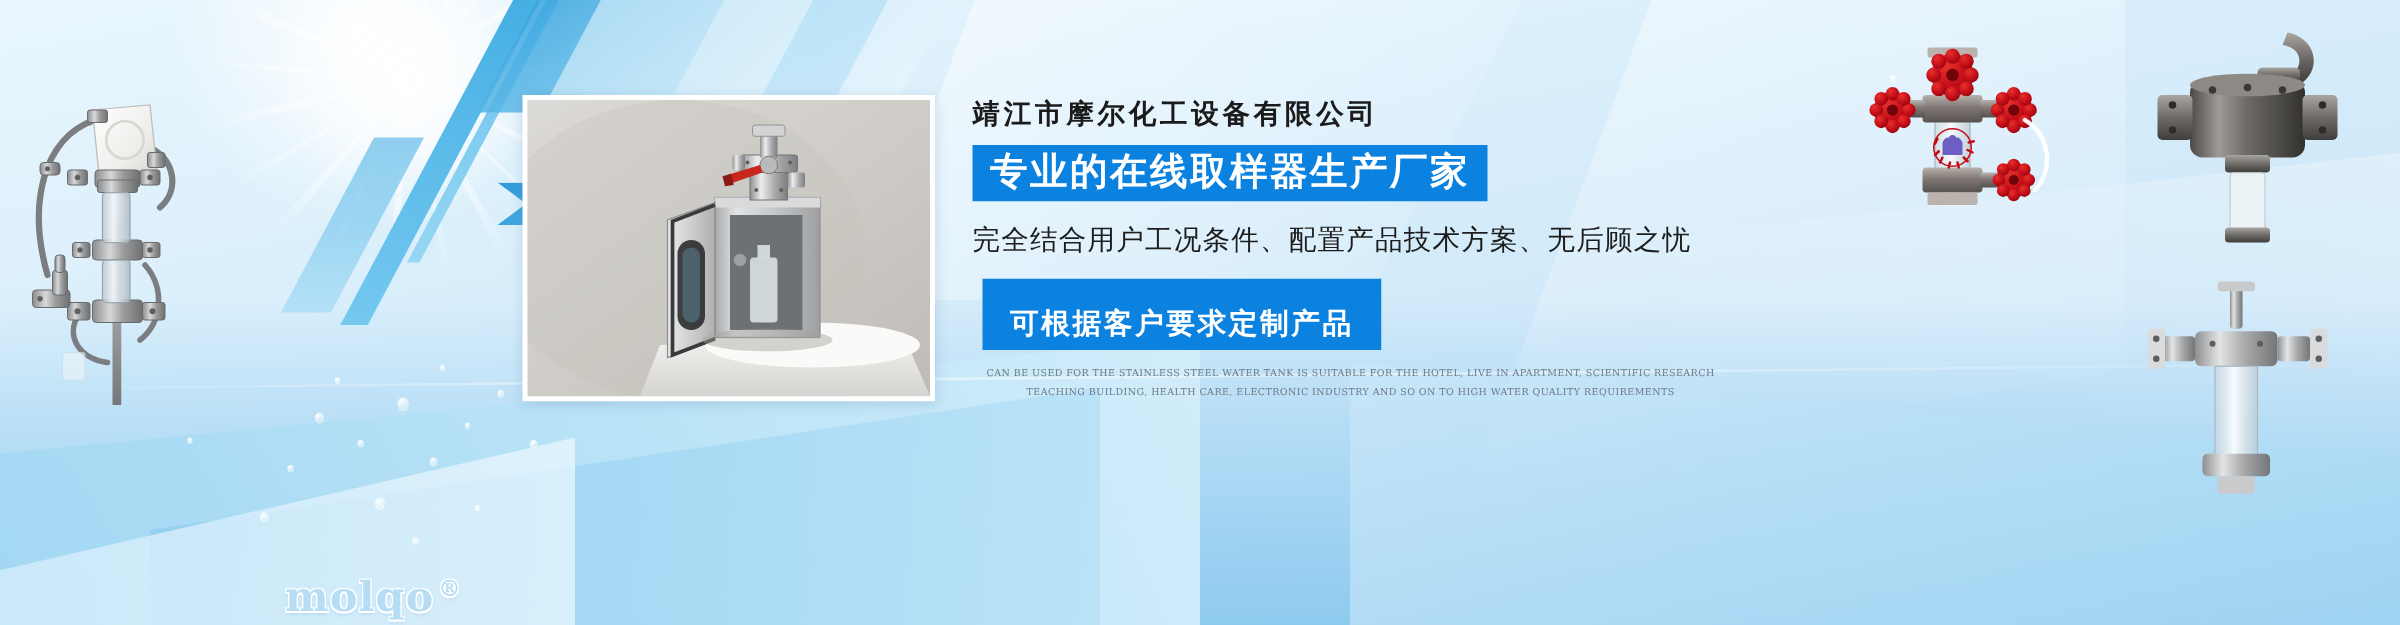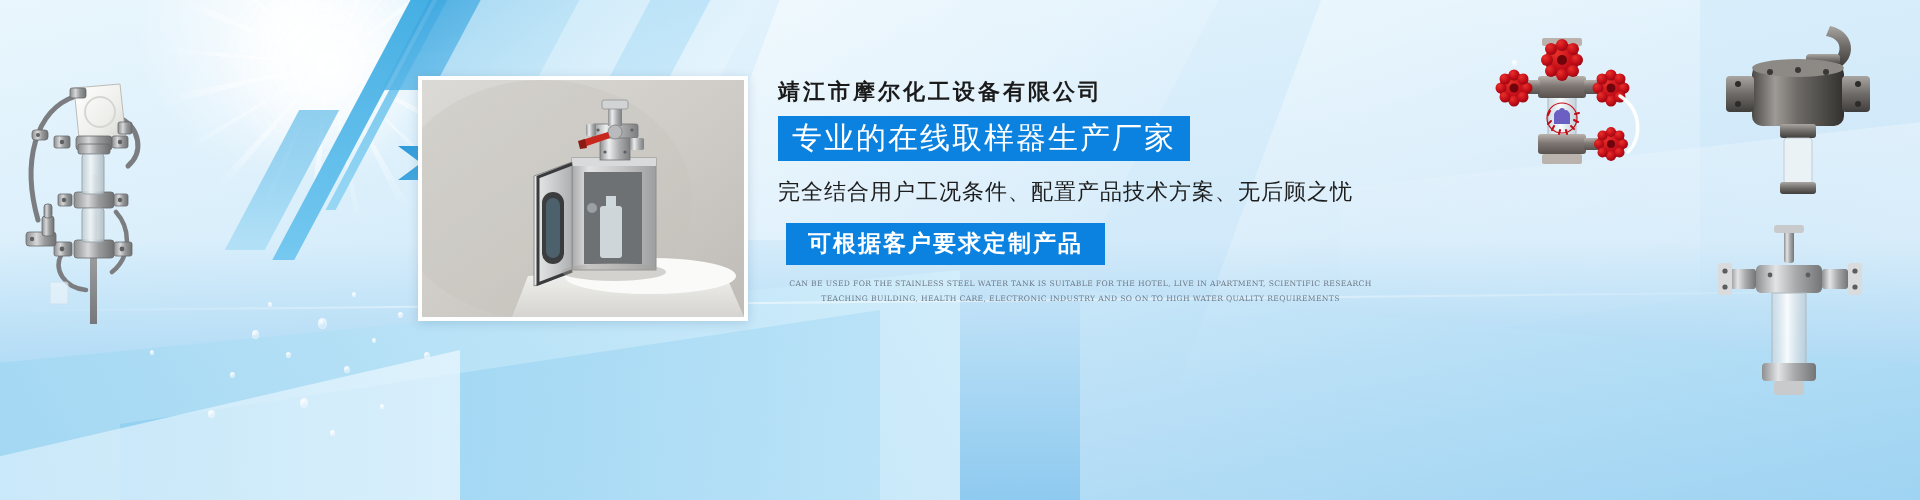--- a/index.html
+++ b/index.html
@@ -162,33 +162,33 @@
     letter-spacing:3px; line-height:1.25;
     white-space:nowrap;
   }
 
   #headline-bar {
     display:inline-block; margin-top:10px;
     background:#0c82e0;
     padding:5px 14px 6px 14px;
   }
   #headline-bar span {
-    font-size:30px; font-weight:400; color:#fff;
+    font-size:30px; font-weight:700; color:#fff;
     letter-spacing:2px; line-height:1.15; white-space:nowrap;text-align:right;
   }
 
   #subline {
     margin-top:16px;
     font-size:22px; font-weight:400; color:#1d1d1d;
     letter-spacing:1px; white-space:nowrap;
   }
 
   #cta-bar {
     display:inline-block; margin-top:16px; margin-left:8px;
-    background:#0c82e0; padding:5px 22px 6px 22px;
+    background:#0c82e0; padding:20px 22px 6px 22px;
   }
   #cta-bar span {
     font-size:23px; font-weight:700; color:#fff;
     letter-spacing:2px; white-space:nowrap;
   }
 
   #eng-copy {
     margin-top:12px; width:605px;
     font-family:"DejaVu Serif", serif;
     font-size:7.6px; line-height:1.95; letter-spacing:.35px;
@@ -616,14 +616,17 @@
 
     <div id="subline">完全结合用户工况条件、配置产品技术方案、无后顾之忧</div>
 
     <div id="cta-bar">
       <span>可根据客户要求定制产品</span>
     </div>
 
     <div id="eng-copy">CAN BE USED FOR THE STAINLESS STEEL WATER TANK IS SUITABLE FOR THE HOTEL, LIVE IN APARTMENT, SCIENTIFIC RESEARCH TEACHING BUILDING, HEALTH CARE, ELECTRONIC INDUSTRY AND SO ON TO HIGH WATER QUALITY REQUIREMENTS</div>
   </div>
 
+  <div id="watermark">
+    <span>molqo</span><span class="reg">®</span>
+  </div>
 
 </div>
 
 </body></html>

